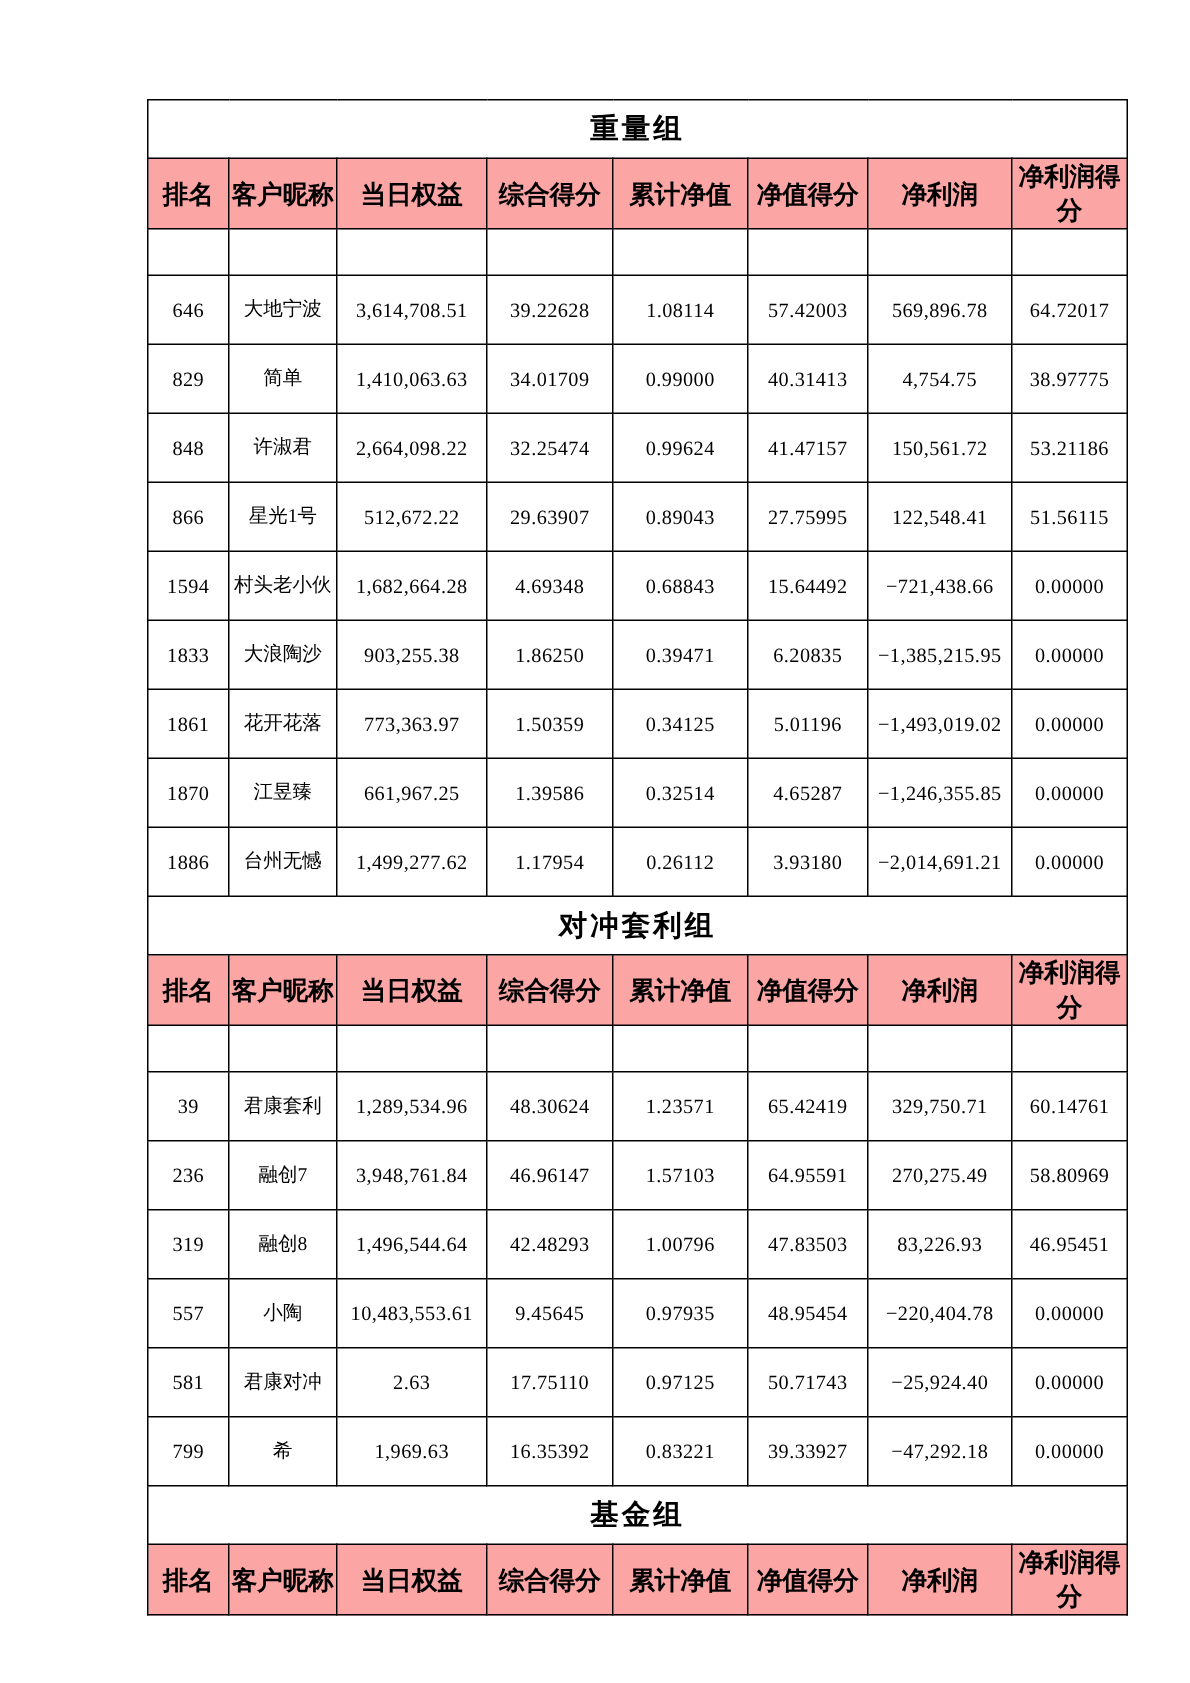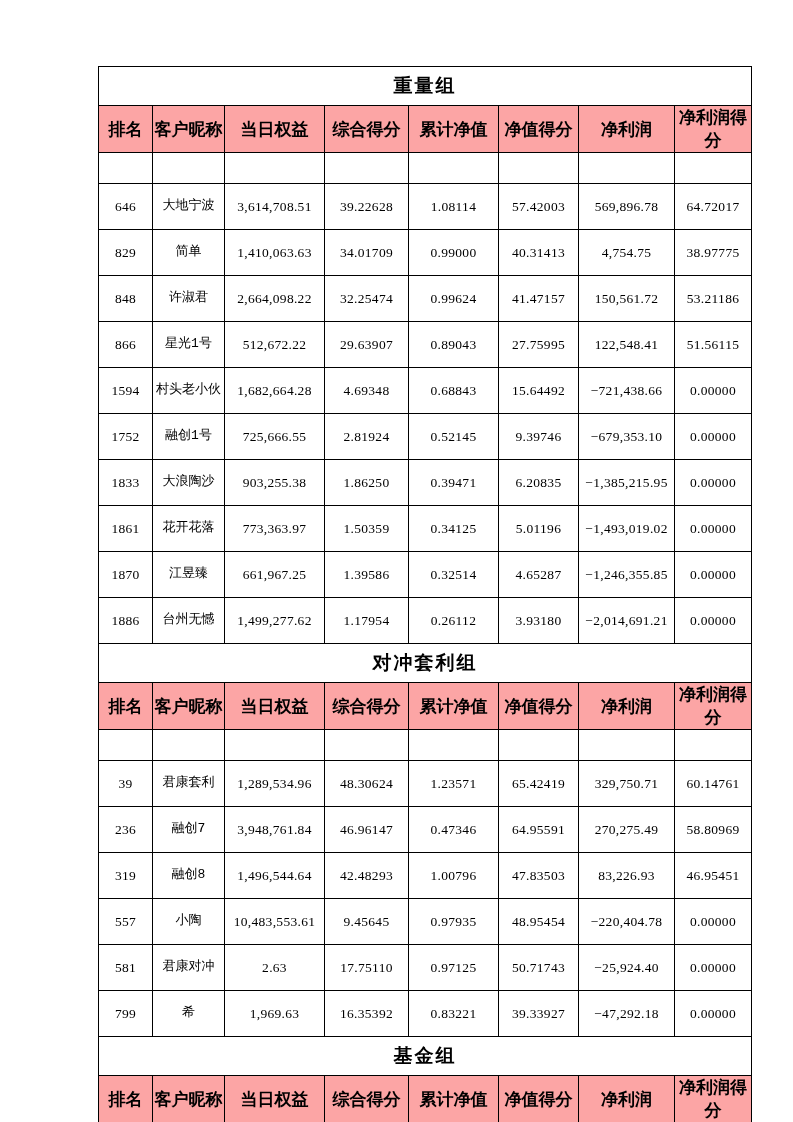--- a/index.html
+++ b/index.html
@@ -60,21 +60,20 @@
   }
   tr.data td {
     height: 45px;
     font-size: 13.5px;
     font-family: "Liberation Serif", serif;
   }
   tr.data td.nick {
     font-size: 13px;
     line-height: 1.15;
     padding: 0 2px;
-    font-family: Liberation Mono, monospace;
   }
   tr.data td.num {
     font-family: "Liberation Serif", serif;
     letter-spacing: 0.3px;
   }
   tr.spacer-plain td {
     height: 30px;
     background: #ffffff;
   }
 </style>
@@ -161,30 +160,20 @@
           <td class="num">1594</td>
           <td class="nick">村头老小伙</td>
           <td class="num">1,682,664.28</td>
           <td class="num">4.69348</td>
           <td class="num">0.68843</td>
           <td class="num">15.64492</td>
           <td class="num">−721,438.66</td>
           <td class="num">0.00000</td>
         </tr>
         <tr class="data">
-          <td class="num">1752</td>
-          <td class="nick">融创1号</td>
-          <td class="num">725,666.55</td>
-          <td class="num">2.81924</td>
-          <td class="num">0.52145</td>
-          <td class="num">9.39746</td>
-          <td class="num">−679,353.10</td>
-          <td class="num">0.00000</td>
-        </tr>
-        <tr class="data">
           <td class="num">1833</td>
           <td class="nick">大浪陶沙</td>
           <td class="num">903,255.38</td>
           <td class="num">1.86250</td>
           <td class="num">0.39471</td>
           <td class="num">6.20835</td>
           <td class="num">−1,385,215.95</td>
           <td class="num">0.00000</td>
         </tr>
         <tr class="data">
@@ -248,21 +237,21 @@
           <td class="num">1.23571</td>
           <td class="num">65.42419</td>
           <td class="num">329,750.71</td>
           <td class="num">60.14761</td>
         </tr>
         <tr class="data">
           <td class="num">236</td>
           <td class="nick">融创7</td>
           <td class="num">3,948,761.84</td>
           <td class="num">46.96147</td>
-          <td class="num">0.47346</td>
+          <td class="num">1.57103</td>
           <td class="num">64.95591</td>
           <td class="num">270,275.49</td>
           <td class="num">58.80969</td>
         </tr>
         <tr class="data">
           <td class="num">319</td>
           <td class="nick">融创8</td>
           <td class="num">1,496,544.64</td>
           <td class="num">42.48293</td>
           <td class="num">1.00796</td>

